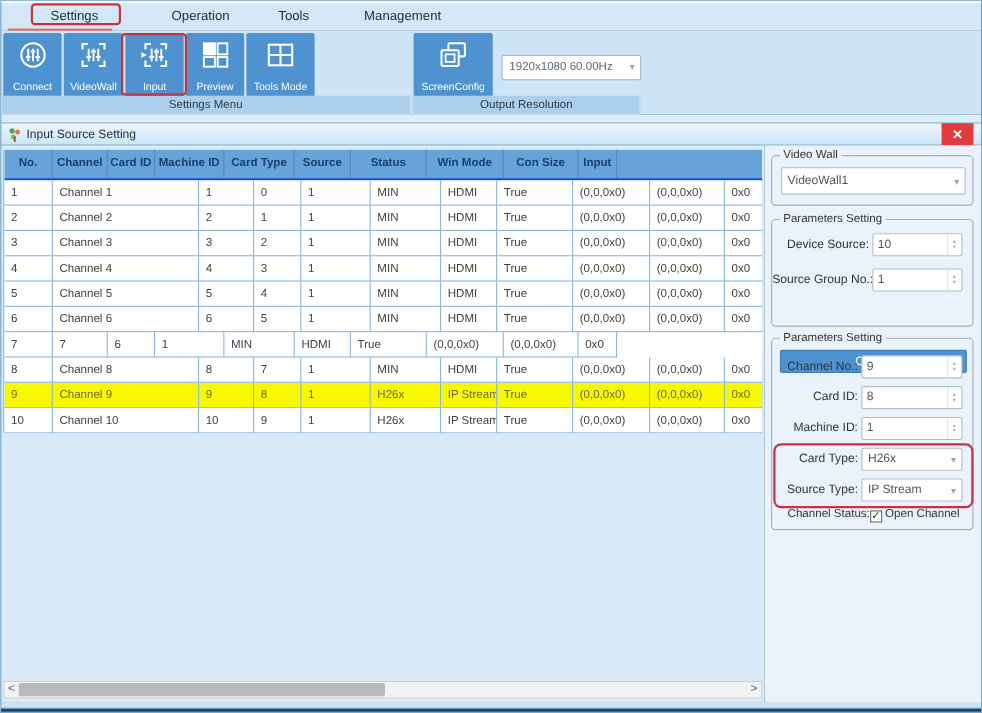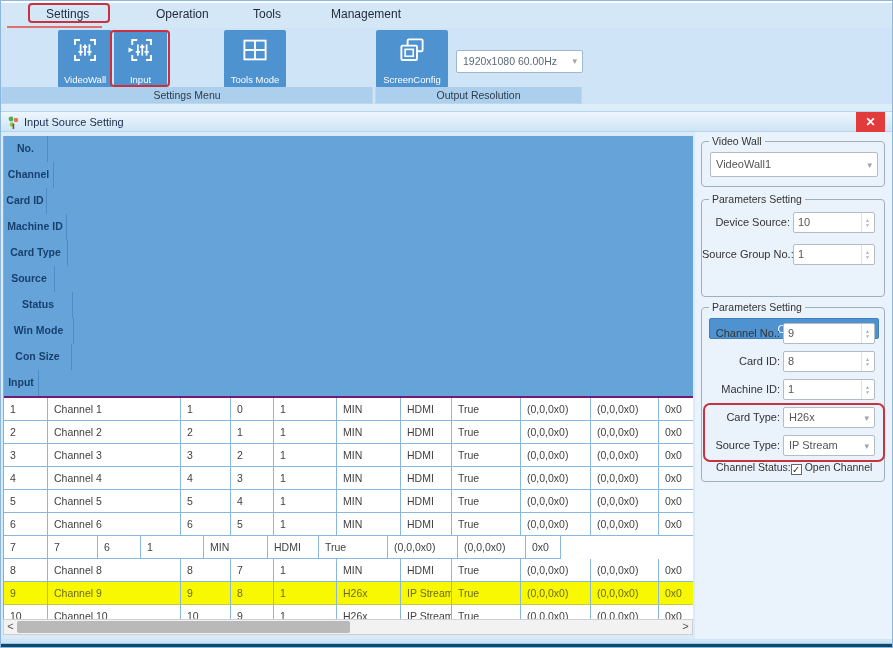--- a/index.html
+++ b/index.html
@@ -59,21 +59,21 @@
   .close-btn {
     position:absolute; right:7px; top:0; width:29px; height:20px; background:#e13b3b;
     color:#fff; font-size:12px; font-weight:bold; text-align:center; line-height:20px; cursor:pointer;
   }
   
   .main-left  { position:absolute; left:0; top:131px; width:694px; height:507px; background:#d9eaf8; }
   .right-panel{ position:absolute; left:694px; top:131px; width:199px; height:507px; background:#eaf3fc; }
   .bottom-strip { position:absolute; left:0; top:638px; width:100%; height:5px; background:#cfe4f5; border-bottom:1px solid #9fc3e2; }
   
   .itable { position:absolute; left:2px; top:4px; width:690px; background:#fff; border-left:1px solid #7eb0dd; overflow:hidden; }
-  .t-header { display:flex; background:#66a3d9; border-bottom:2px solid #701a75;flex-direction:column; }
+  .t-header { display:flex; background:#66a3d9; border-bottom:2px solid #1d4ed8; }
   .t-header .cell {
     height:26px; line-height:25px; font-size:10.5px; font-weight:bold; color:#17406e;
     text-align:center; border-right:1px solid #4d8cc4; overflow:hidden; white-space:nowrap; flex:none;
   }
   .t-row { display:flex; background:#fff; cursor:default; }
   .t-row .cell {
     height:23px; line-height:22px; font-size:10.5px; color:#3f3f3f; padding-left:6px;
     border-right:1px solid #8ab7e0; border-bottom:1px solid #8ab7e0;
     overflow:hidden; white-space:nowrap; flex:none;
   }
@@ -130,20 +130,34 @@
   <div class="tabbar">
     <div class="tab tab-settings">Settings</div>
     <div class="tab tab-operation">Operation</div>
     <div class="tab tab-tools">Tools</div>
     <div class="tab tab-management">Management</div>
     <div class="red-underline"></div>
   </div>
   <div class="anno anno-settings"></div>
 
   <div class="ribbon">
+    <div class="rbtn b-connect">
+      <svg class="ric" width="30" height="30" viewBox="0 0 24 24">
+        <circle cx="12" cy="12" r="8.5" fill="none" stroke="#fff" stroke-width="1.5"></circle>
+        <g stroke="#fff" stroke-width="1.4">
+          <line x1="8.5" y1="7.5" x2="8.5" y2="16.5"></line>
+            <line x1="6.8" y1="13.5" x2="10.2" y2="13.5"></line>
+          <line x1="12" y1="7.5" x2="12" y2="16.5"></line>
+            <line x1="10.3" y1="9.5" x2="13.7" y2="9.5"></line>
+          <line x1="15.5" y1="7.5" x2="15.5" y2="16.5"></line>
+            <line x1="13.8" y1="13.5" x2="17.2" y2="13.5"></line>
+        </g>
+      </svg>
+      <span class="rlabel">Connect</span>
+    </div>
     <div class="rbtn b-videowall">
       <svg class="ric" width="30" height="30" viewBox="0 0 24 24">
         <g stroke="#fff" stroke-width="1.5" fill="none">
           <path d="M8 4 H4 V8 M16 4 H20 V8 M8 20 H4 V16 M16 20 H20 V16"></path>
         </g>
         <g stroke="#fff" stroke-width="1.4">
           <line x1="8.5" y1="7.5" x2="8.5" y2="16.5"></line>
             <line x1="6.8" y1="13.5" x2="10.2" y2="13.5"></line>
           <line x1="12" y1="7.5" x2="12" y2="16.5"></line>
             <line x1="10.3" y1="9.5" x2="13.7" y2="9.5"></line>
@@ -162,20 +176,29 @@
         <g stroke="#fff" stroke-width="1.4">
           <line x1="9.5" y1="7.5" x2="9.5" y2="16.5"></line>
             <line x1="7.8" y1="13.5" x2="11.2" y2="13.5"></line>
           <line x1="13" y1="7.5" x2="13" y2="16.5"></line>
             <line x1="11.3" y1="9.5" x2="14.7" y2="9.5"></line>
           <line x1="16.5" y1="7.5" x2="16.5" y2="16.5"></line>
             <line x1="14.8" y1="13.5" x2="18.2" y2="13.5"></line>
         </g>
       </svg>
       <span class="rlabel">Input</span>
+    </div>
+    <div class="rbtn b-preview">
+      <svg class="ric" width="30" height="30" viewBox="0 0 24 24">
+        <rect x="3.5" y="3.5" width="8" height="8" fill="#fff" stroke="#fff" stroke-width="1.4"></rect>
+        <rect x="13.5" y="3.5" width="7" height="8" fill="none" stroke="#fff" stroke-width="1.4"></rect>
+        <rect x="3.5" y="13.5" width="8" height="7" fill="none" stroke="#fff" stroke-width="1.4"></rect>
+        <rect x="13.5" y="13.5" width="7" height="7" fill="none" stroke="#fff" stroke-width="1.4"></rect>
+      </svg>
+      <span class="rlabel">Preview</span>
     </div>
     <div class="rbtn b-intial">
       <svg class="ric" width="30" height="30" viewBox="0 0 24 24">
         <rect x="3.5" y="4.5" width="17" height="15" fill="none" stroke="#fff" stroke-width="1.5"></rect>
         <line x1="12" y1="4.5" x2="12" y2="19.5" stroke="#fff" stroke-width="1.5"></line>
         <line x1="3.5" y1="12" x2="20.5" y2="12" stroke="#fff" stroke-width="1.5"></line>
       </svg>
       <span class="rlabel">Tools Mode</span>
     </div>
     <div class="rbtn b-screencfg">

